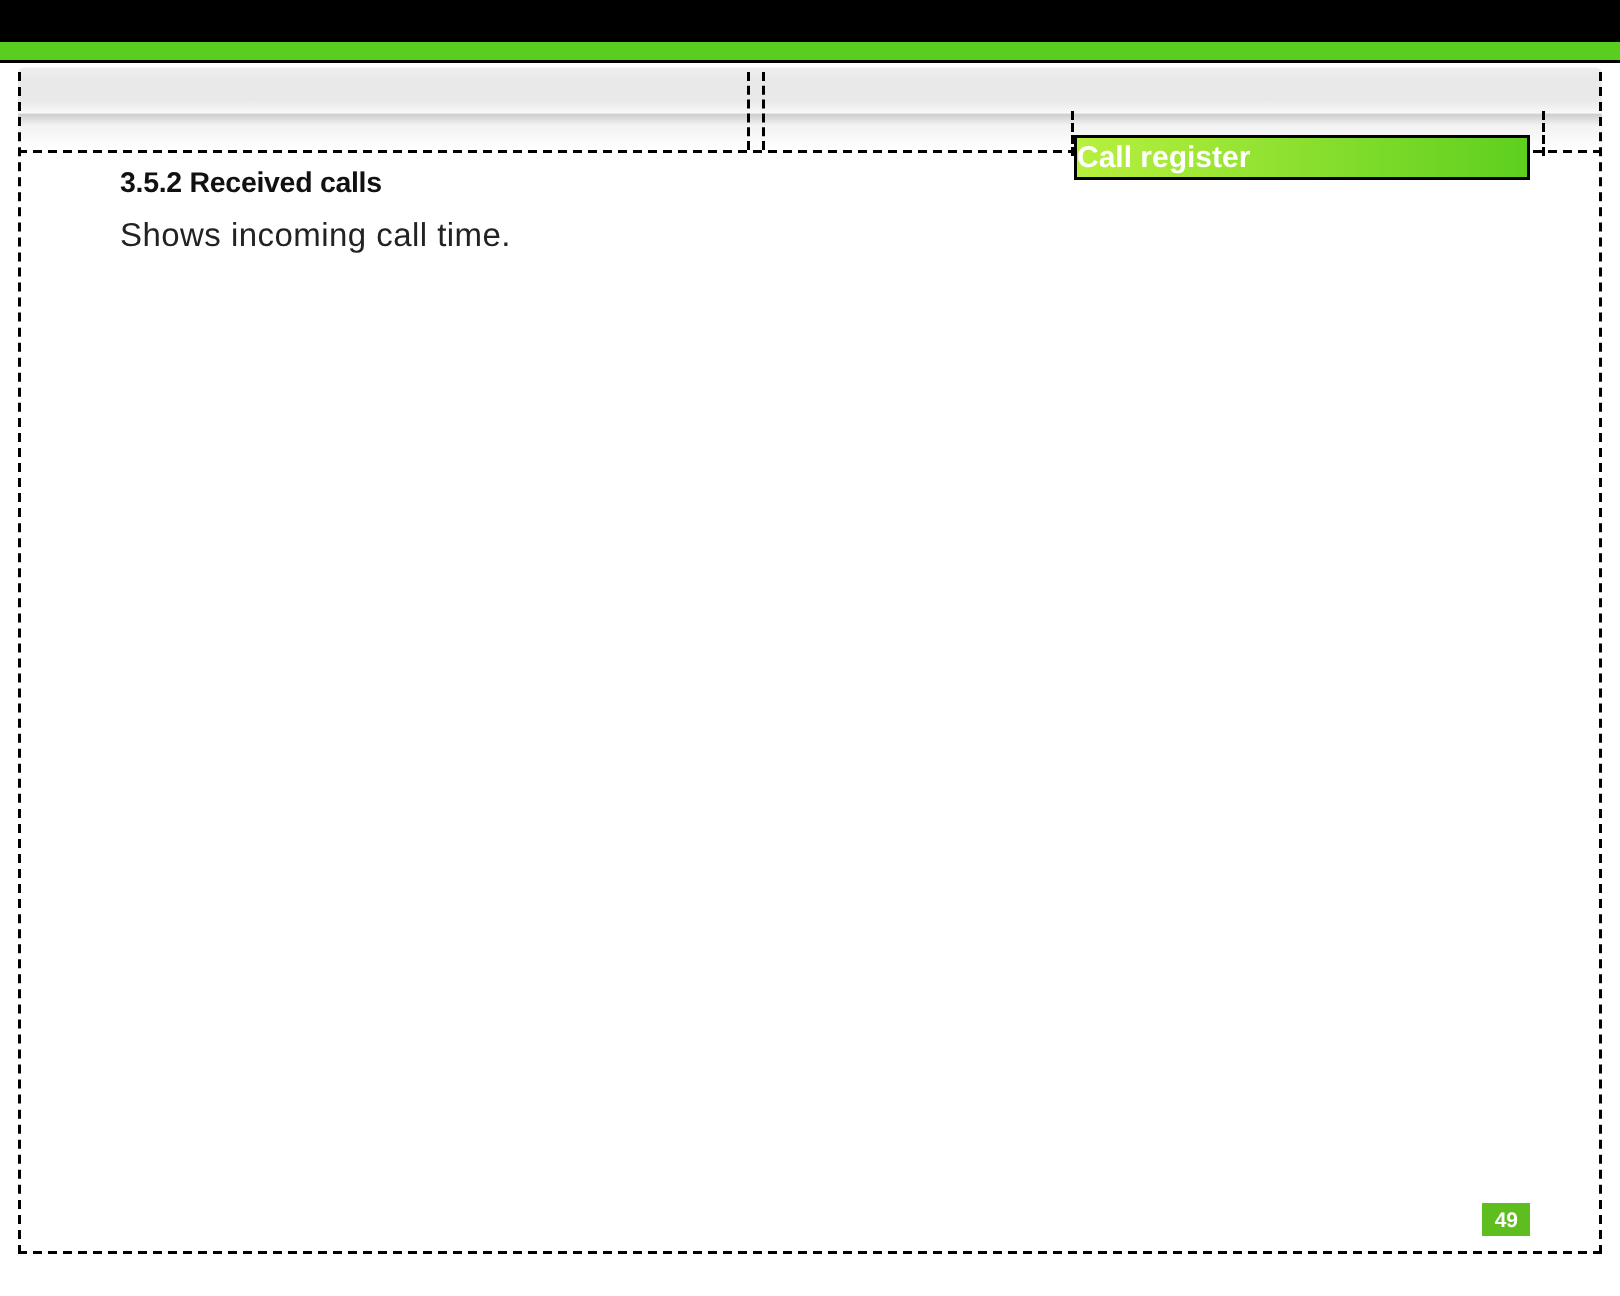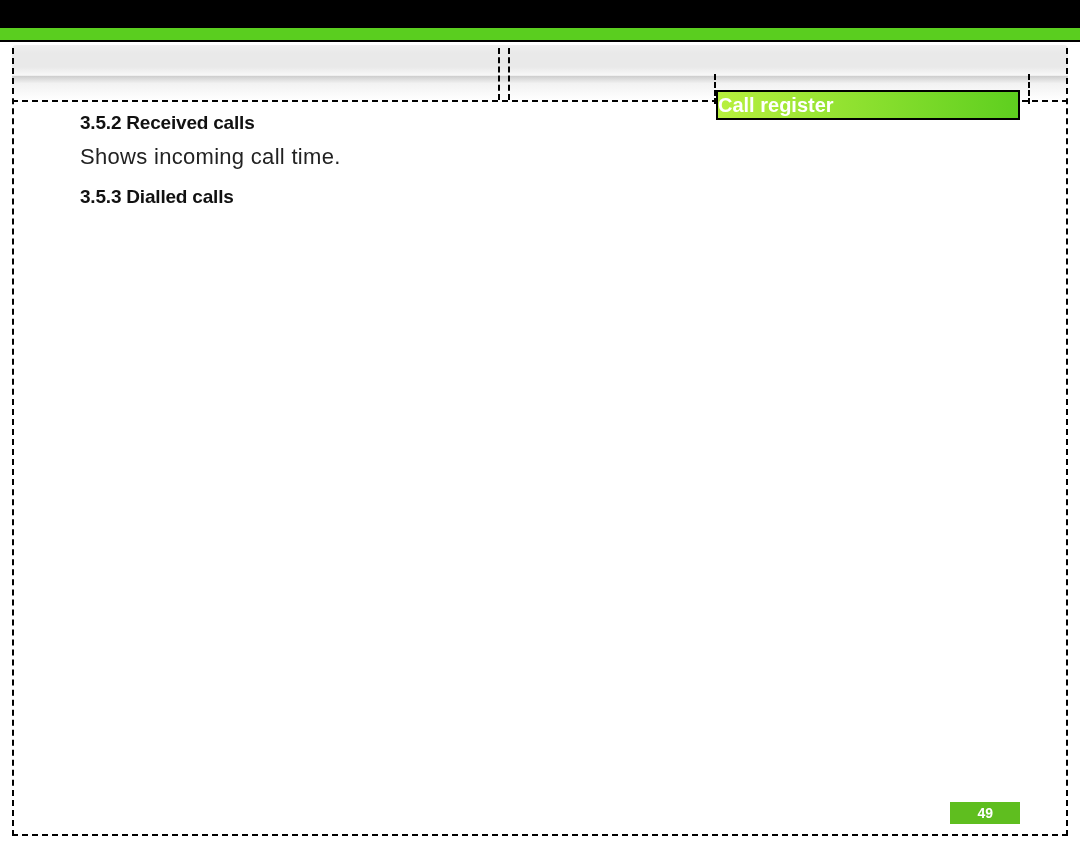--- a/index.html
+++ b/index.html
@@ -146,21 +146,21 @@
   }
   
   .page-num {
     position: absolute;
     right: 60px;
     bottom: 40px;
     background: #5fbe1f;
     color: #fff;
     font-weight: bold;
     font-size: 14px;
-    padding: 3px 27px;
+    padding: 3px 8px;
   }
 </style>
 </head>
 <body>
 
 <div class="page">
 
   <div class="top-black-bar"></div>
   <div class="green-bar"></div>
   <div class="thin-black-line" style="top:40px"></div>
@@ -178,21 +178,20 @@
   <div class="tab-left-guide"></div>
   <div class="section-tab">
     <span>Call register</span>
   </div>
   <div class="tab-right-guide"></div>
 
   <div class="content">
     <div class="h">3.5.2 Received calls</div>
     <div class="p">Shows incoming call time.</div>
 
-    <div class="h">3.5.3 Dialled calls</div>
 
   </div>
 
   <div class="page-num">
     <span>49</span>
   </div>
 
 </div>
 
 </body></html>

